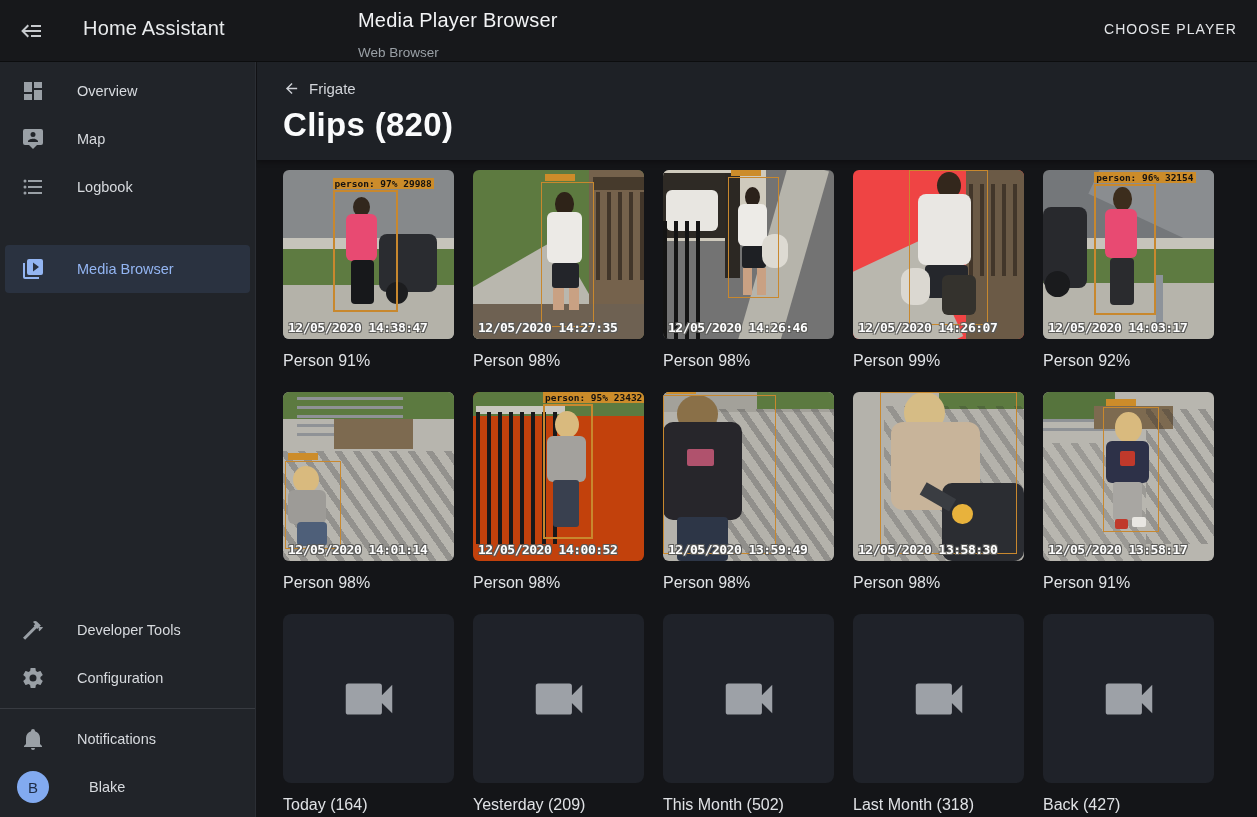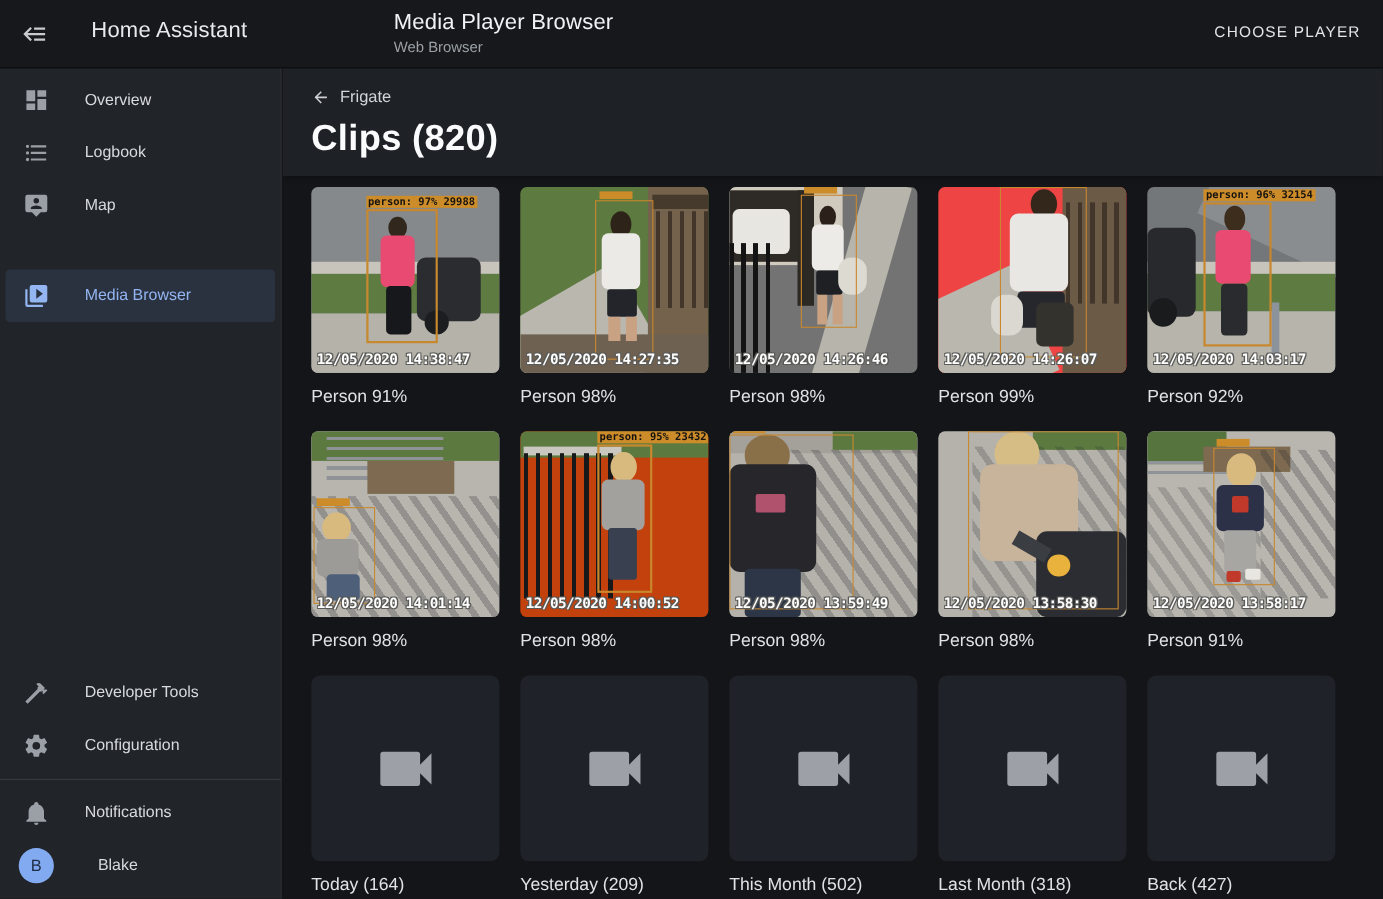--- a/index.html
+++ b/index.html
@@ -8,21 +8,21 @@
 
   
   .topbar { position:absolute; top:0; left:0; width:1257px; height:62px;
     background:#17181b; display:flex; align-items:center; z-index:30;
     border-bottom:1px solid rgba(0,0,0,.45); }
   .menu-btn { position:absolute; left:20px; top:19px; width:24px; height:24px; cursor:pointer; }
   .menu-btn svg { fill:#c7cace; }
   .app-title { position:absolute; left:83px; top:17px; font-size:20px; color:#e8eaec; letter-spacing:.2px; }
   .bar-title-block { position:absolute; left:358px; top:9px; }
   .bar-title { font-size:20px; font-weight:500; color:#f2f3f5; letter-spacing:.2px; }
-  .bar-subtitle { font-size:13.5px; color:#9aa0a6; margin-top:3px; }
+  .bar-subtitle { font-size:13.5px; color:#9aa0a6; margin-top:13px; }
   .choose-player { position:absolute; right:20px; top:21px; font-size:14px; font-weight:500;
     letter-spacing:1.1px; color:#e3e5e8; cursor:pointer; }
 
   
   .sidebar { position:absolute; top:62px; left:0; width:256px; bottom:0;
     background:#212429; border-right:1px solid #2b2e34; display:flex; flex-direction:column;
     padding-top:5px; z-index:20; }
   .side-item { height:48px; margin:0 5px; display:flex; align-items:center;
     padding-left:16px; border-radius:4px; cursor:pointer; }
   .side-item .sicon { width:24px; height:24px; flex:0 0 24px; }
@@ -89,30 +89,30 @@
   <div class="side-item">
     <span class="sicon">
       <svg viewBox="0 0 24 24">
           <path d="M13,3V9H21V3M13,21H21V11H13M3,21H11V15H3M3,13H11V3H3Z"></path>
         </svg></span>
     <span class="slabel">Overview</span>
   </div>
   <div class="side-item">
     <span class="sicon">
       <svg viewBox="0 0 24 24">
+          <path d="M20,2H4A2,2 0 0,0 2,4V16A2,2 0 0,0 4,18H8L12,22L16,18H20A2,2 0 0,0 22,16V4A2,2 0 0,0 20,2M12,5A2.5,2.5 0 0,1 14.5,7.5A2.5,2.5 0 0,1 12,10A2.5,2.5 0 0,1 9.5,7.5A2.5,2.5 0 0,1 12,5M17,15H7V14.25C7,12.59 10.33,11.75 12,11.75C13.67,11.75 17,12.59 17,14.25V15Z"></path>
+        </svg></span>
+    <span class="slabel">Map</span>
+  </div>
+  <div class="side-item">
+    <span class="sicon">
+      <svg viewBox="0 0 24 24">
           <path d="M7,5H21V7H7V5M7,13V11H21V13H7M4,4.5A1.5,1.5 0 0,1 5.5,6A1.5,1.5 0 0,1 4,7.5A1.5,1.5 0 0,1 2.5,6A1.5,1.5 0 0,1 4,4.5M4,10.5A1.5,1.5 0 0,1 5.5,12A1.5,1.5 0 0,1 4,13.5A1.5,1.5 0 0,1 2.5,12A1.5,1.5 0 0,1 4,10.5M7,19V17H21V19H7M4,16.5A1.5,1.5 0 0,1 5.5,18A1.5,1.5 0 0,1 4,19.5A1.5,1.5 0 0,1 2.5,18A1.5,1.5 0 0,1 4,16.5Z"></path>
         </svg></span>
     <span class="slabel">Logbook</span>
-  </div>
-  <div class="side-item">
-    <span class="sicon">
-      <svg viewBox="0 0 24 24">
-          <path d="M20,2H4A2,2 0 0,0 2,4V16A2,2 0 0,0 4,18H8L12,22L16,18H20A2,2 0 0,0 22,16V4A2,2 0 0,0 20,2M12,5A2.5,2.5 0 0,1 14.5,7.5A2.5,2.5 0 0,1 12,10A2.5,2.5 0 0,1 9.5,7.5A2.5,2.5 0 0,1 12,5M17,15H7V14.25C7,12.59 10.33,11.75 12,11.75C13.67,11.75 17,12.59 17,14.25V15Z"></path>
-        </svg></span>
-    <span class="slabel">Map</span>
   </div>
   <div class="side-item selected">
     <span class="sicon">
       <svg viewBox="0 0 24 24">
           <path d="M4,6H2V20A2,2 0 0,0 4,22H18V20H4V6M20,2H8A2,2 0 0,0 6,4V16A2,2 0 0,0 8,18H20A2,2 0 0,0 22,16V4A2,2 0 0,0 20,2M12,14.5V5.5L18,10L12,14.5Z"></path>
         </svg></span>
     <span class="slabel">Media Browser</span>
   </div>
 
   <div class="side-spacer"></div>

